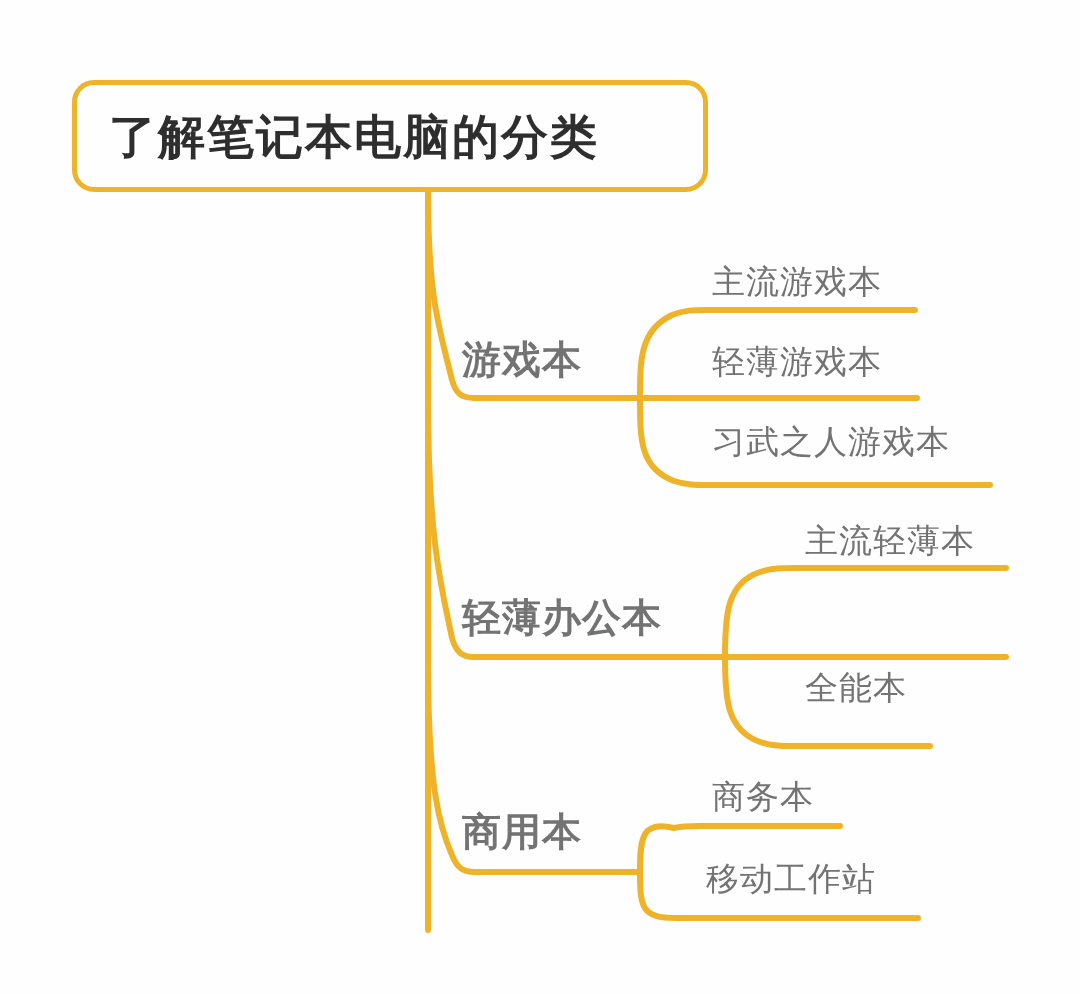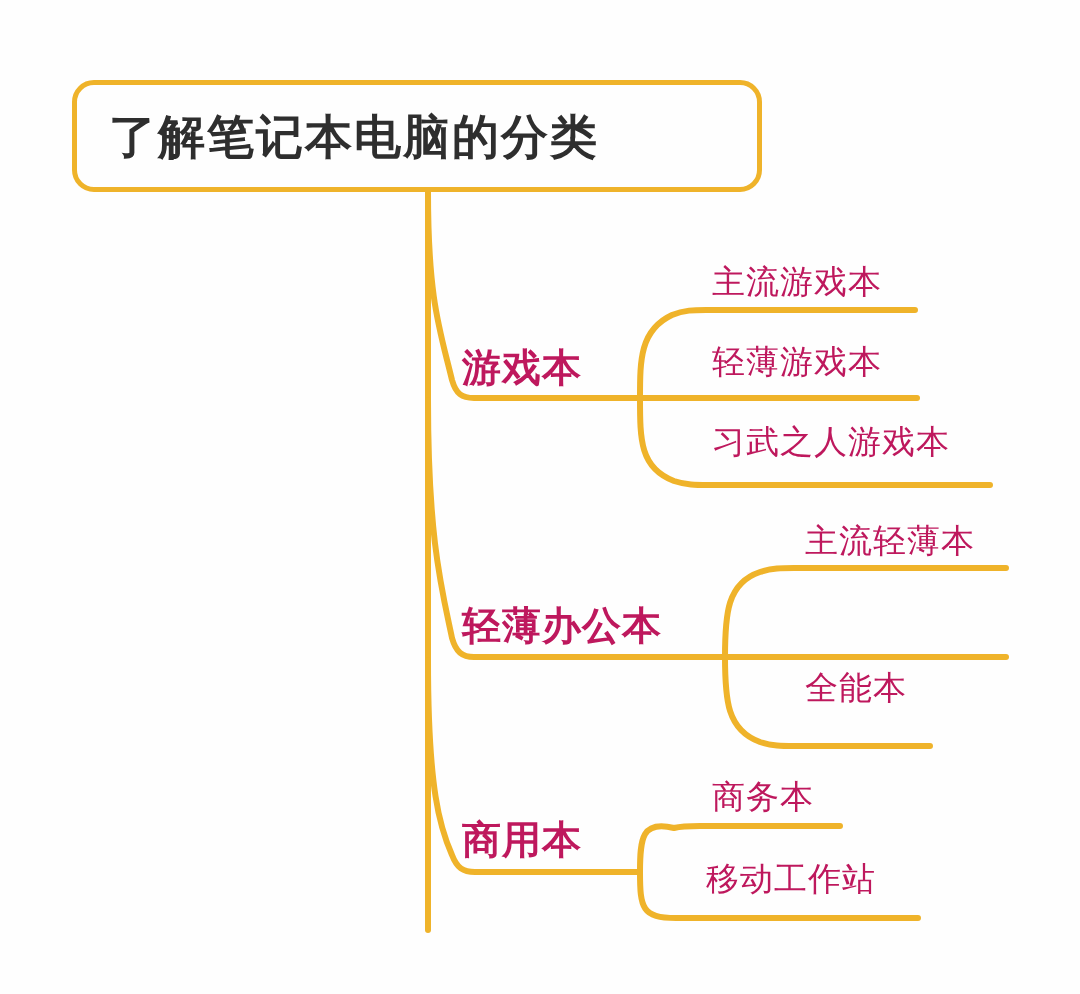--- a/index.html
+++ b/index.html
@@ -21,49 +21,48 @@
     left: 0;
     top: 0;
     width: 1080px;
     height: 994px;
     pointer-events: none;
   }
   .root-node {
     position: absolute;
     left: 72px;
     top: 80px;
-    width: 690px;
+    width: 636px;
     height: 112px;
     box-sizing: border-box;
     border: 5px solid #EFB32A;
     border-radius: 22px;
     background: #fefefe;
     display: flex;
     align-items: center;
     padding-left: 32px;
   }
   .root-label {
     font-size: 47px;
     font-weight: 700;
     color: #2e2e2e;
     letter-spacing: 2px;
     line-height: 1;
     white-space: nowrap;
   }
   .node-label {
     position: absolute;
-    color: #be185d;
+    color: #737373;
     white-space: nowrap;
     line-height: 1;
   }
   .level1 {
     font-size: 39px;
     font-weight: 600;
     letter-spacing: 1px;
-    margin-top: 8px;
   }
   .level2 {
     font-size: 33px;
     font-weight: 500;
     letter-spacing: 1px;
   }
 </style>
 </head>
 <body>
 

